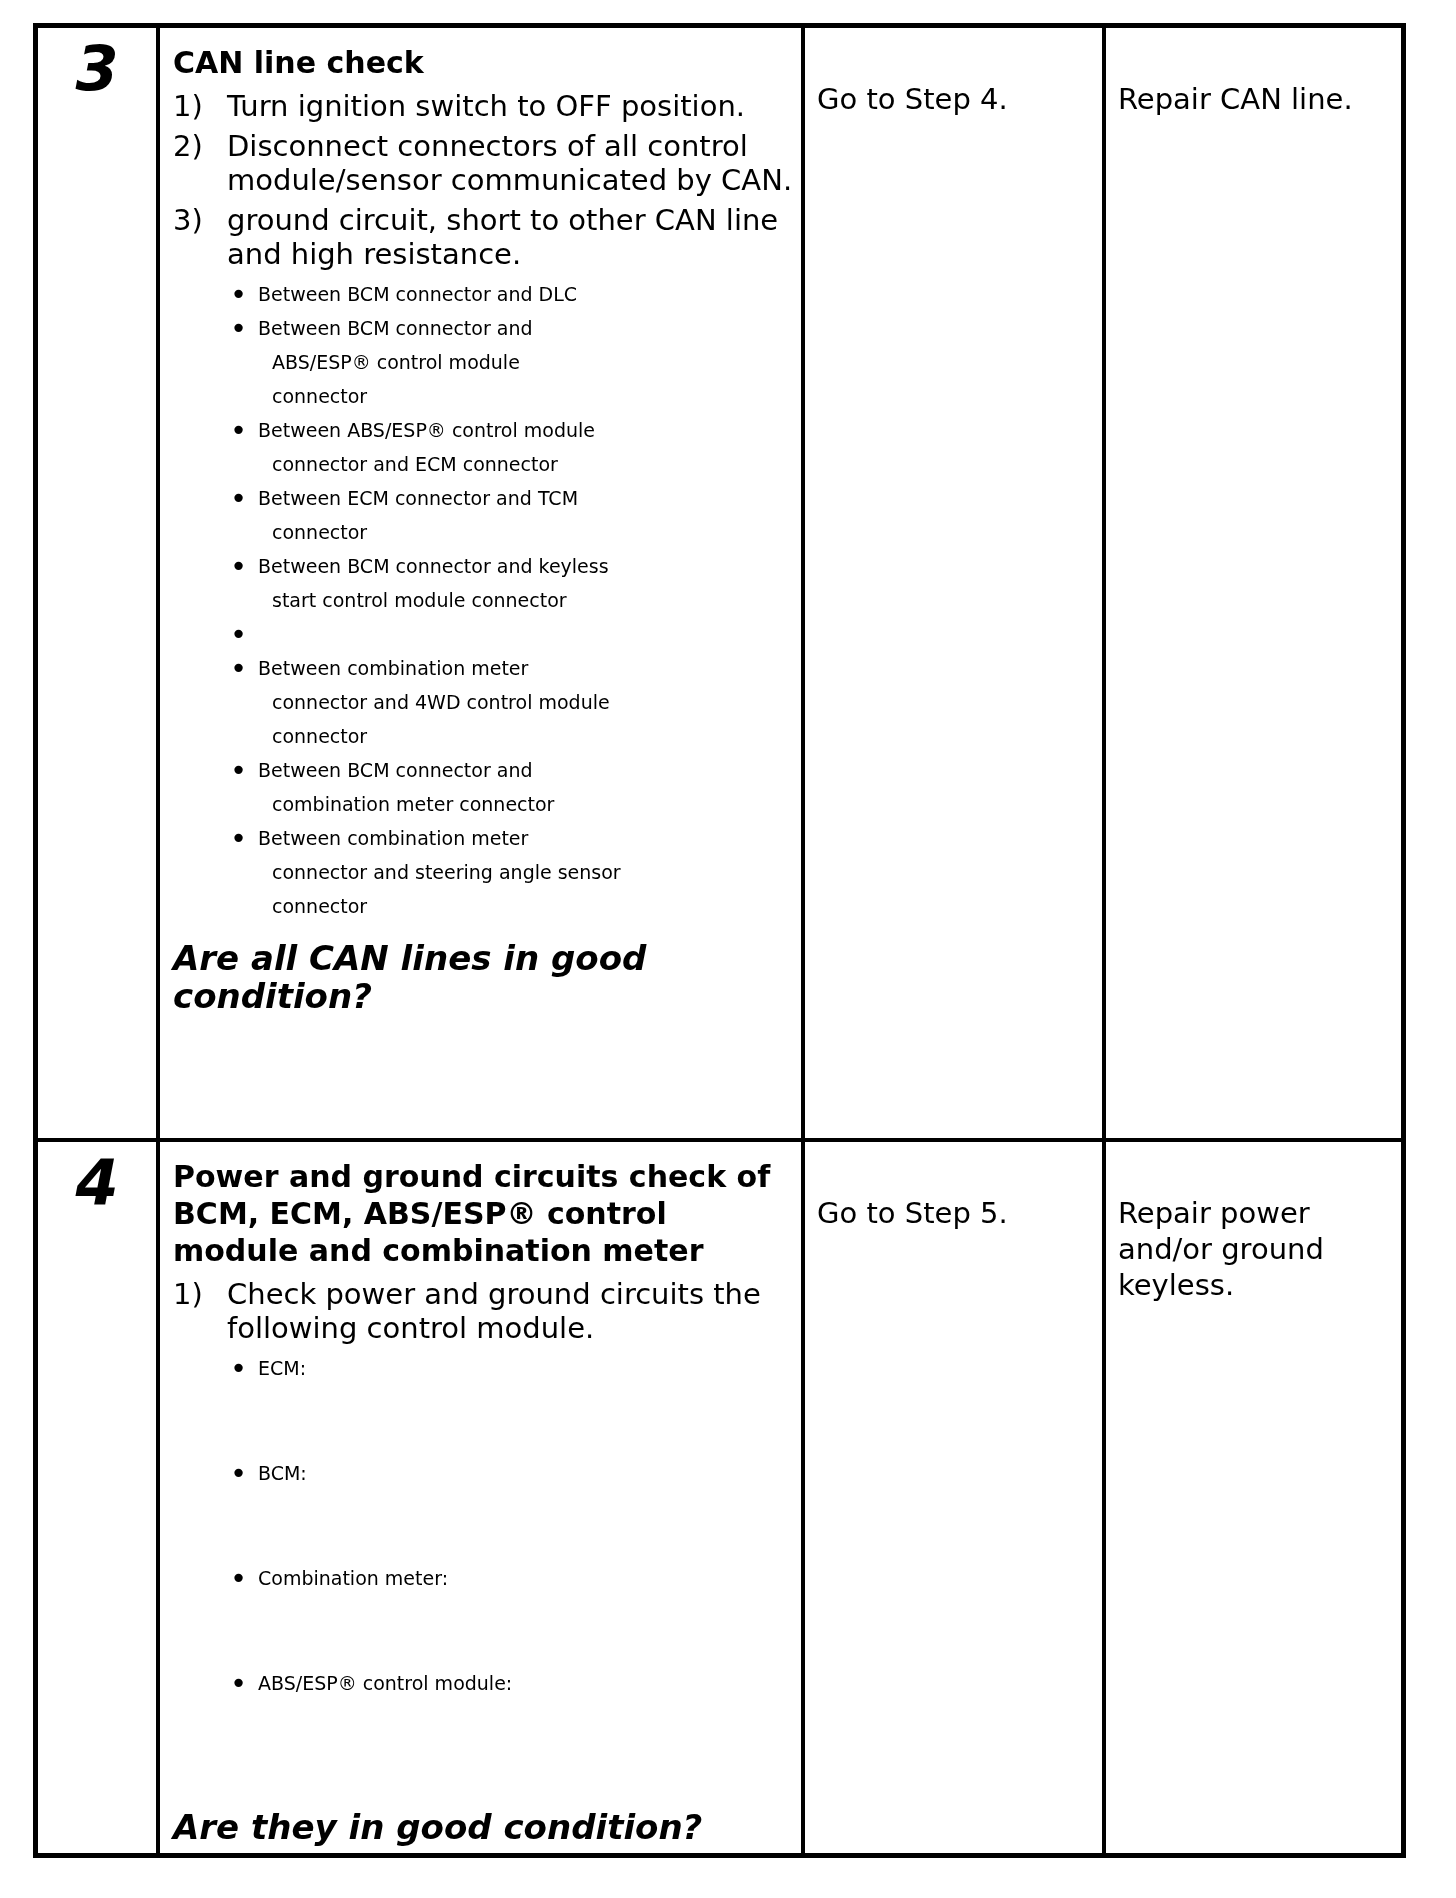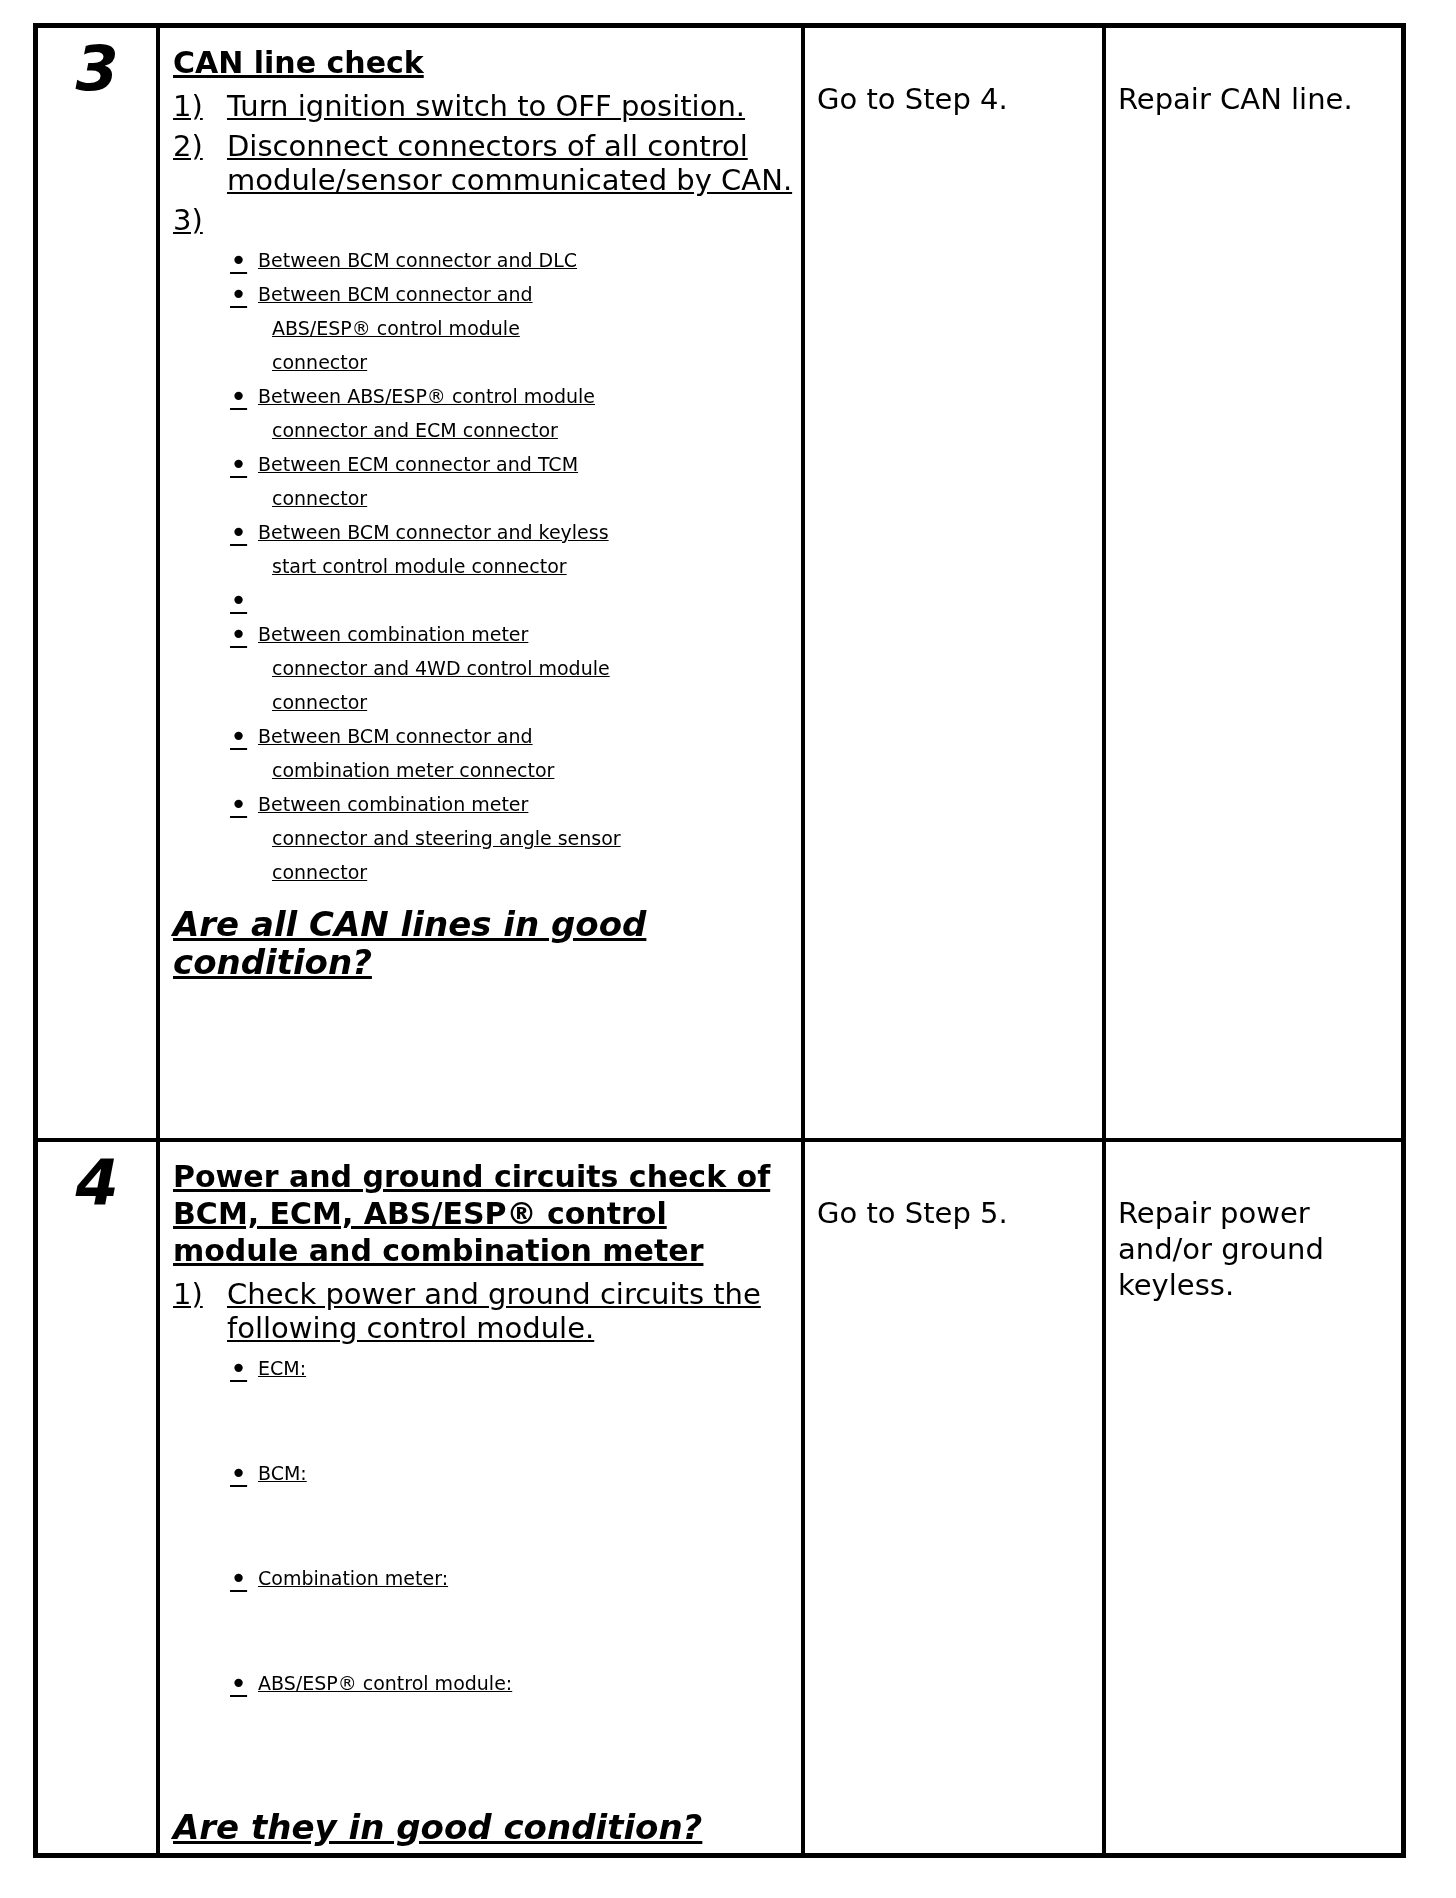--- a/index.html
+++ b/index.html
@@ -37,21 +37,21 @@
   .last-row { border-bottom: none; }
 
   .step-cell {
     font-size: 62px;
     font-weight: bold;
     font-style: italic;
     text-align: center;
     padding-top: 8px;
     line-height: 1.05;
   }
-  .action-cell { padding: 16px 8px 0 13px; text-decoration: underline; }
+  .action-cell { padding: 16px 8px 0 13px; }
   .action-title {
     font-weight: bold;
     font-size: 30px;
     line-height: 37px;
     white-space: pre-line;
     margin-bottom: 8px;
   }
   .numbered-item { display: flex; margin-bottom: 6px; }
   .num {
     flex: 0 0 42px;
@@ -117,20 +117,22 @@
         <div class="numbered-item">
           <span class="num">2)</span>
           <div class="item-text">
             <div class="para">Disconnect connectors of all control
 module/sensor communicated by CAN.</div>
           </div>
         </div>
         <div class="numbered-item">
           <span class="num">3)</span>
           <div class="item-text">
+            <div class="para">ground circuit, short to other CAN line
+and high resistance.</div>
           </div>
         </div>
       </div>
     <div class="bullet-list">
         <div class="bullet-item">
           <span class="bullet-dot">•</span>
           <div class="bullet-text">Between BCM connector and DLC</div>
         </div>
         <div class="bullet-item">
           <span class="bullet-dot">•</span>

